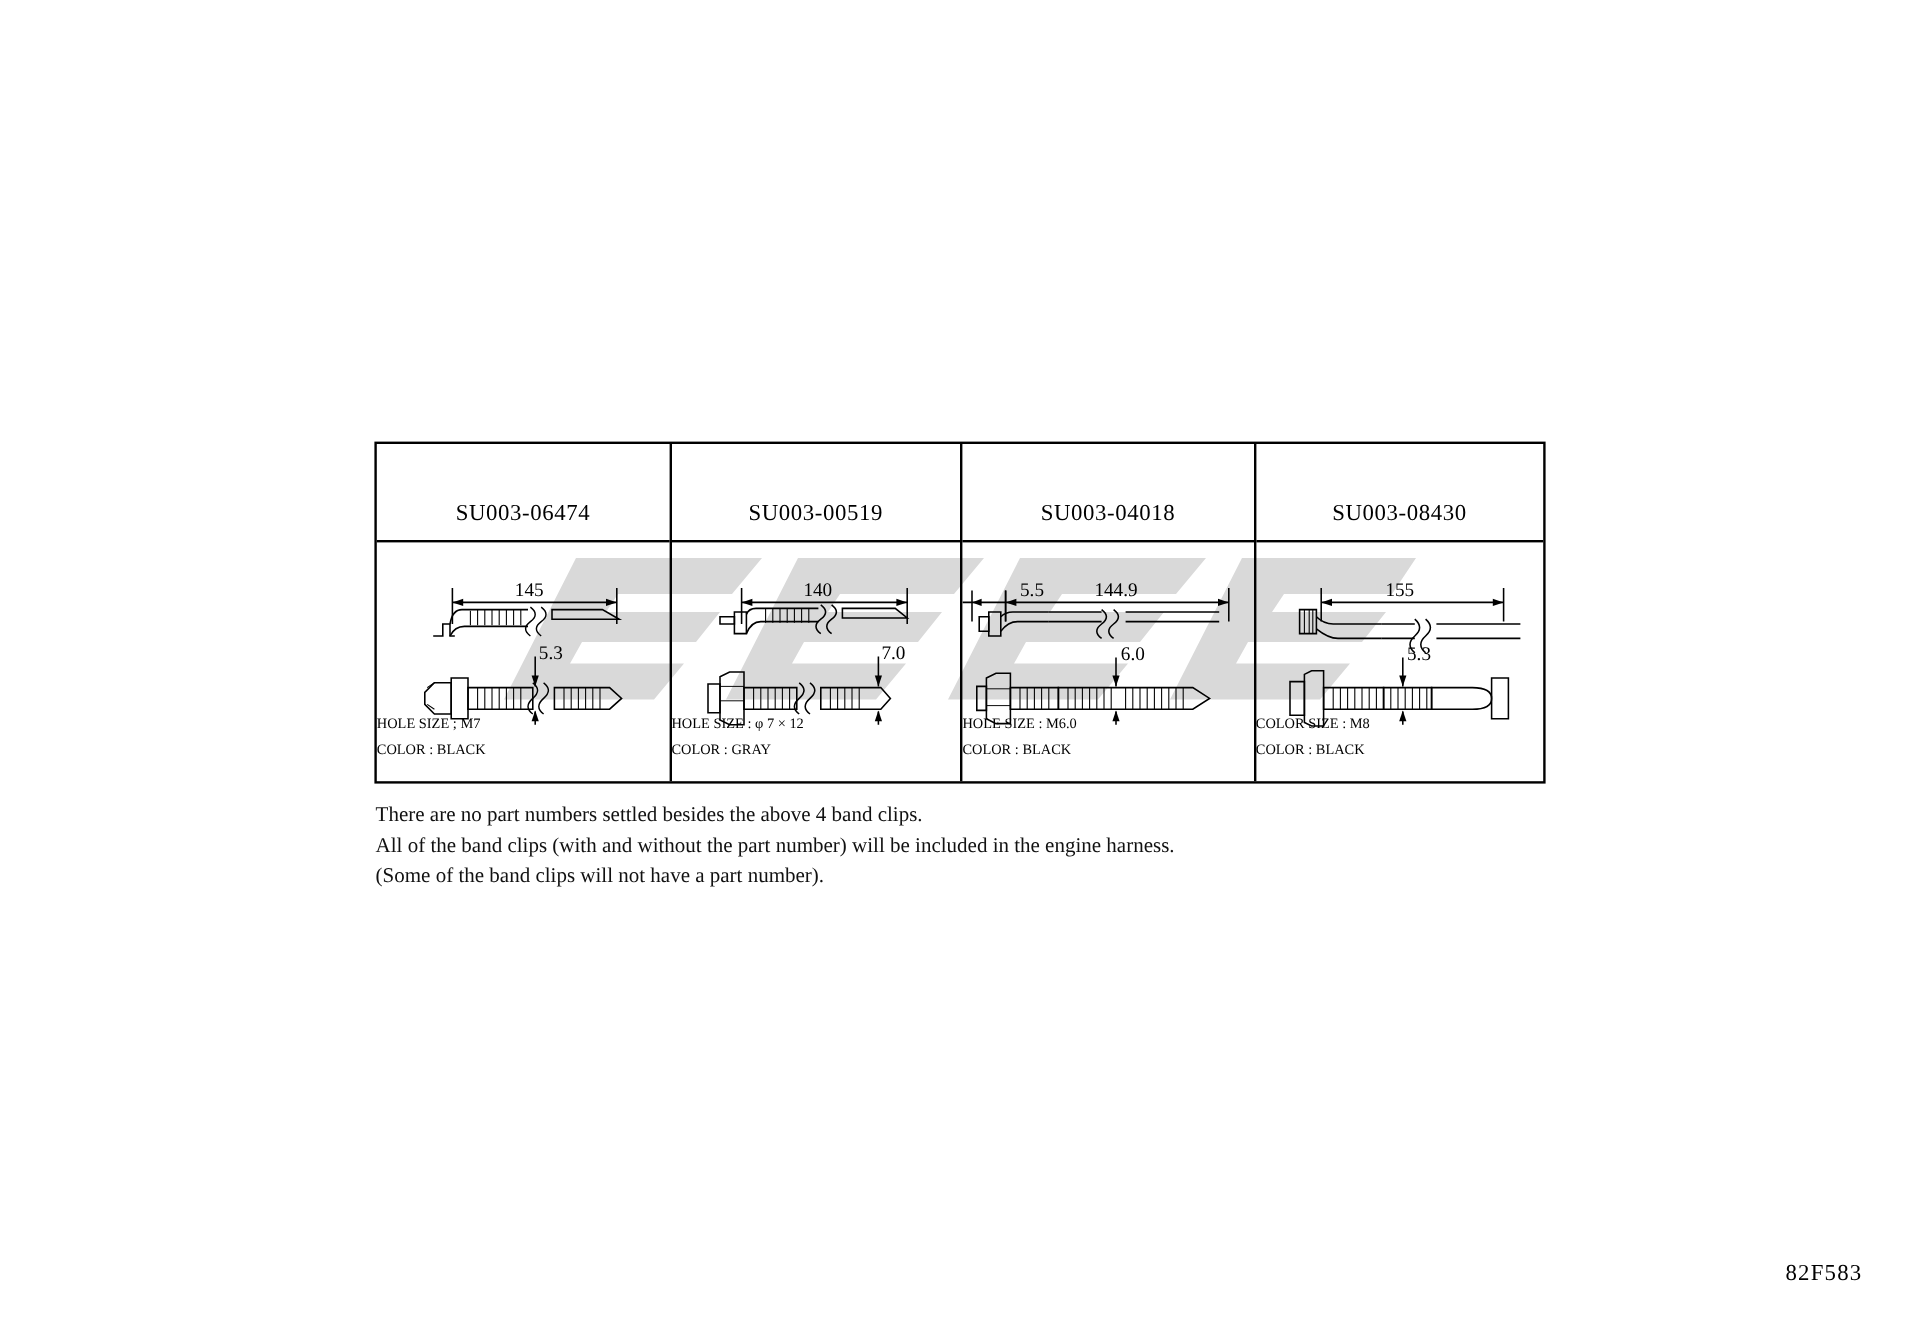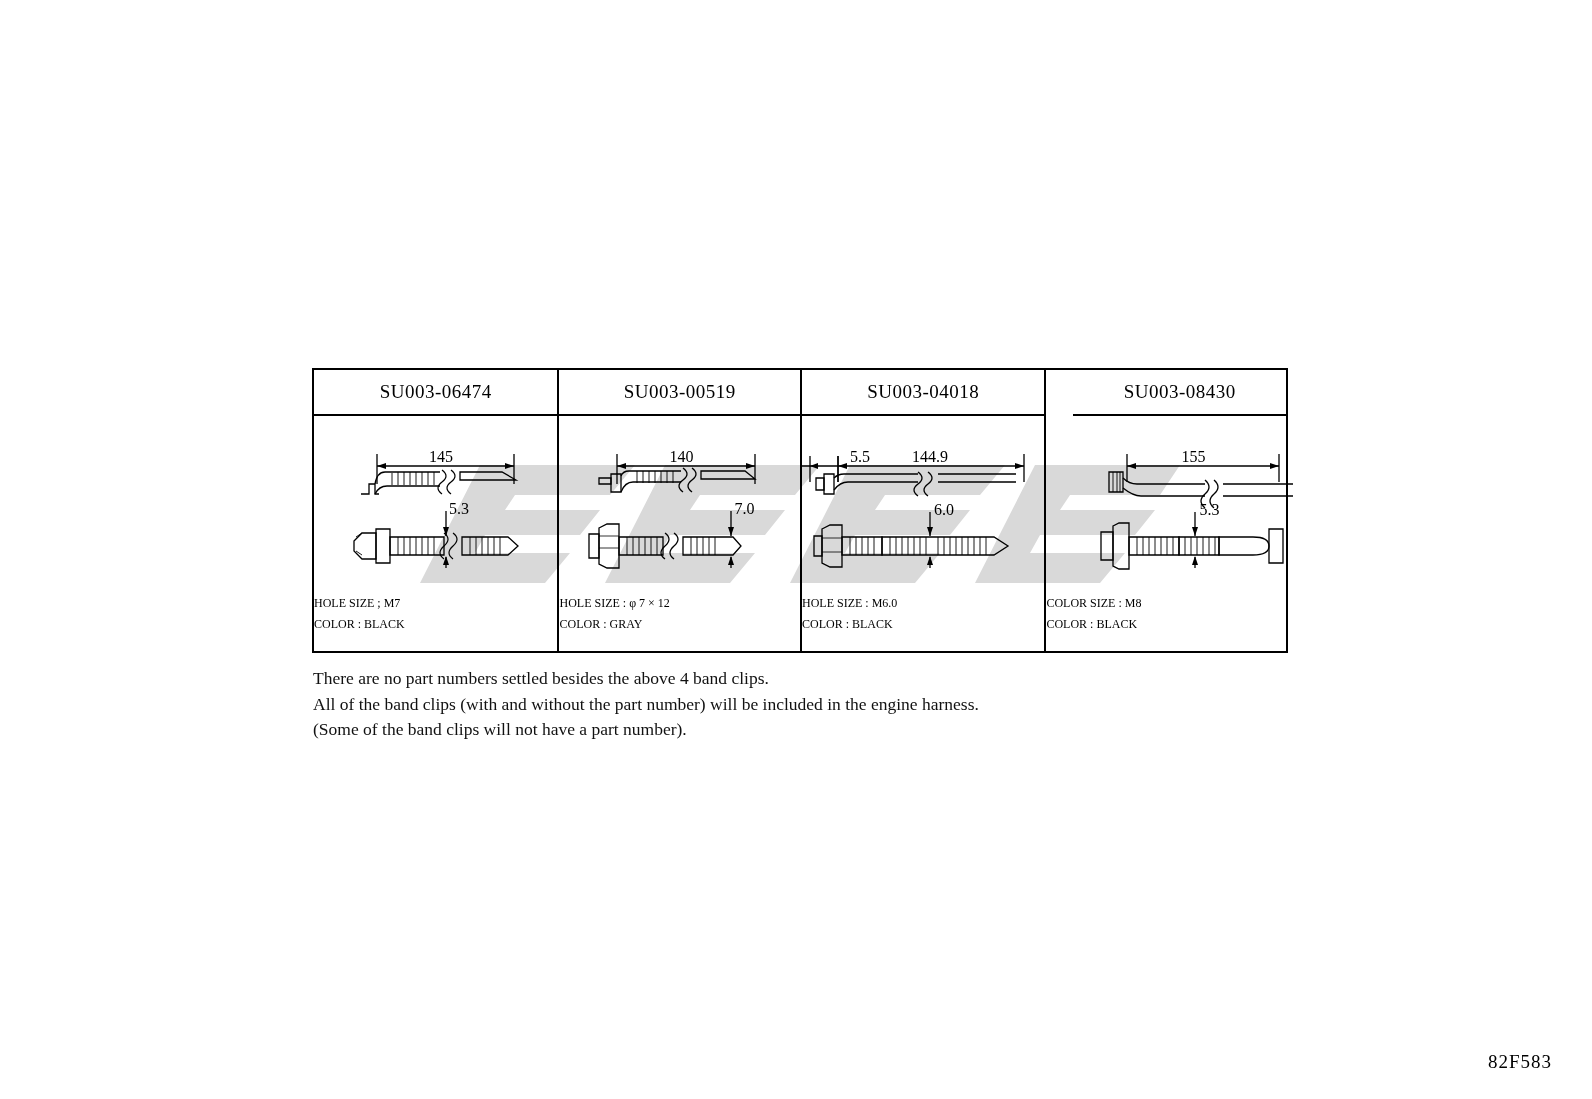--- a/index.html
+++ b/index.html
@@ -41,32 +41,33 @@
     box-sizing: border-box;
     border-right: 2px solid #000;
     position: relative;
     display: flex;
     flex-direction: column;
   }
   .clip-col:last-child { border-right: none; }
   .col-w1 { width: 246px; }
   .col-w2 { width: 243px; }
   .col-w3 { width: 245px; }
-  .col-w4 { width: 240px; padding-left: 27px; }
+  .col-w4 { width: 240px; }
 
   .col-header {
     height: 44px;
     border-bottom: 2px solid #000;
     display: flex;
     align-items: center;
     justify-content: center;
     font-size: 19px;
     letter-spacing: 0.5px;
     font-family: "Liberation Serif", serif;
     font-weight: 400;
+    margin-top: 36px;
   }
   .col-body {
     flex: 1;
     position: relative;
   }
   .col-footer {
     position: absolute;
     left: 0;
     right: 0;
     bottom: 16px;

